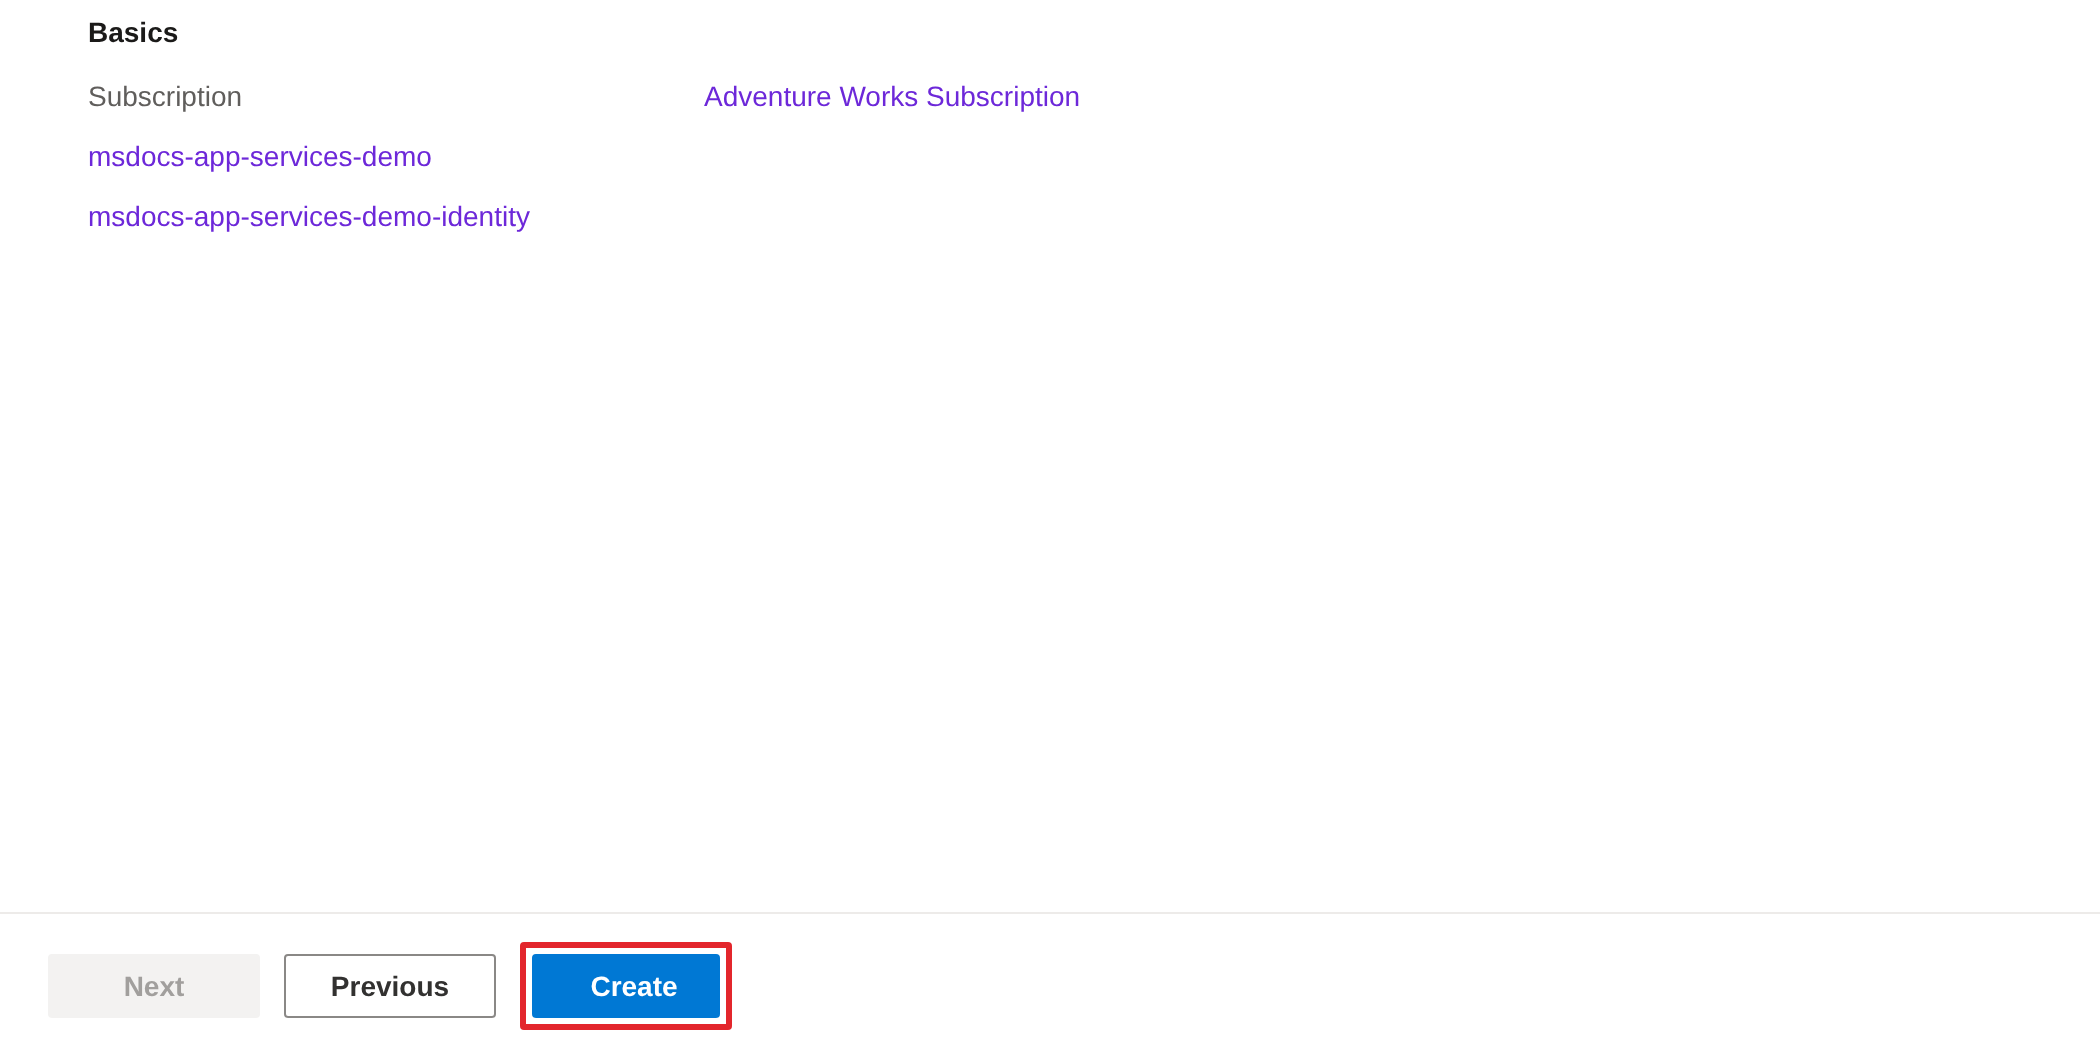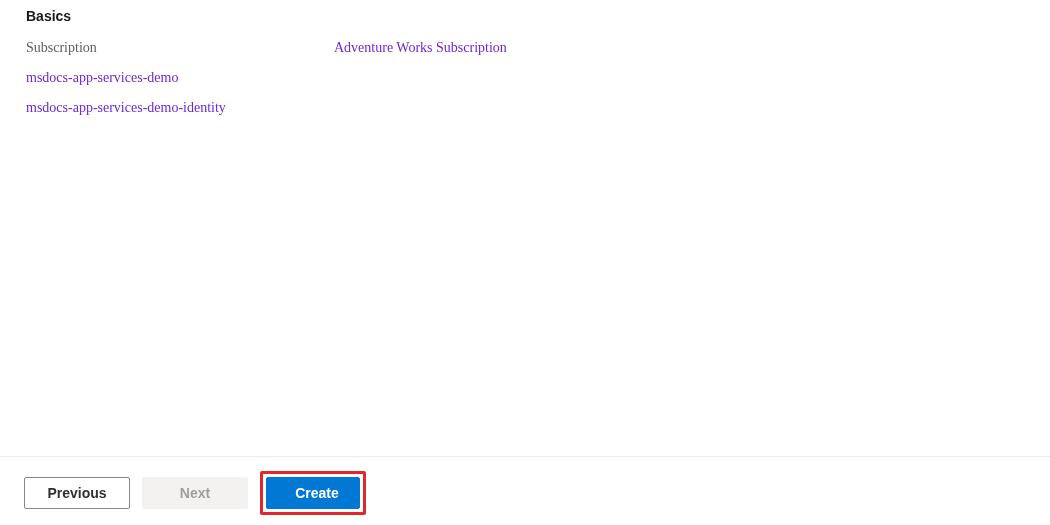--- a/index.html
+++ b/index.html
@@ -11,34 +11,33 @@
       font-family: "Segoe UI", -apple-system, BlinkMacSystemFont, sans-serif;
       font-size: 14px;
       color: #323130;
       background: #ffffff;
       width: 1050px;
       height: 525px;
       position: relative;
       overflow: hidden;
     }
     .content {
-      padding: 8px 30px 0 26px;
+      padding: 8px 30px 0 44px;
     }
     .section-heading {
       font-weight: 700;
       font-size: 14px;
       color: #1b1a19;
       margin-bottom: 14px;
     }
     .row {
       display: flex;
       align-items: flex-start;
       margin-bottom: 10px;
       line-height: 20px;
-      font-family: Liberation Serif, serif;
     }
     .row-label {
       width: 308px;
       color: #605e5c;
       flex-shrink: 0;
     }
     .row-value {
       color: #6d28d9;
     }
     .footer {
@@ -104,18 +103,18 @@
   </div>
   <div class="row">
     <div class="row-value">msdocs-app-services-demo</div>
   </div>
   <div class="row">
     <div class="row-value">msdocs-app-services-demo-identity</div>
   </div>
 </div>
 
 <div class="footer">
+  <button class="btn btn-disabled" disabled="">Next</button>
   <button class="btn btn-outline">Previous</button>
-  <button class="btn btn-disabled" disabled="">Next</button>
   <span class="highlight-frame">
     <button class="btn btn-primary">Create</button>
   </span>
 </div>
 
 </body></html>

